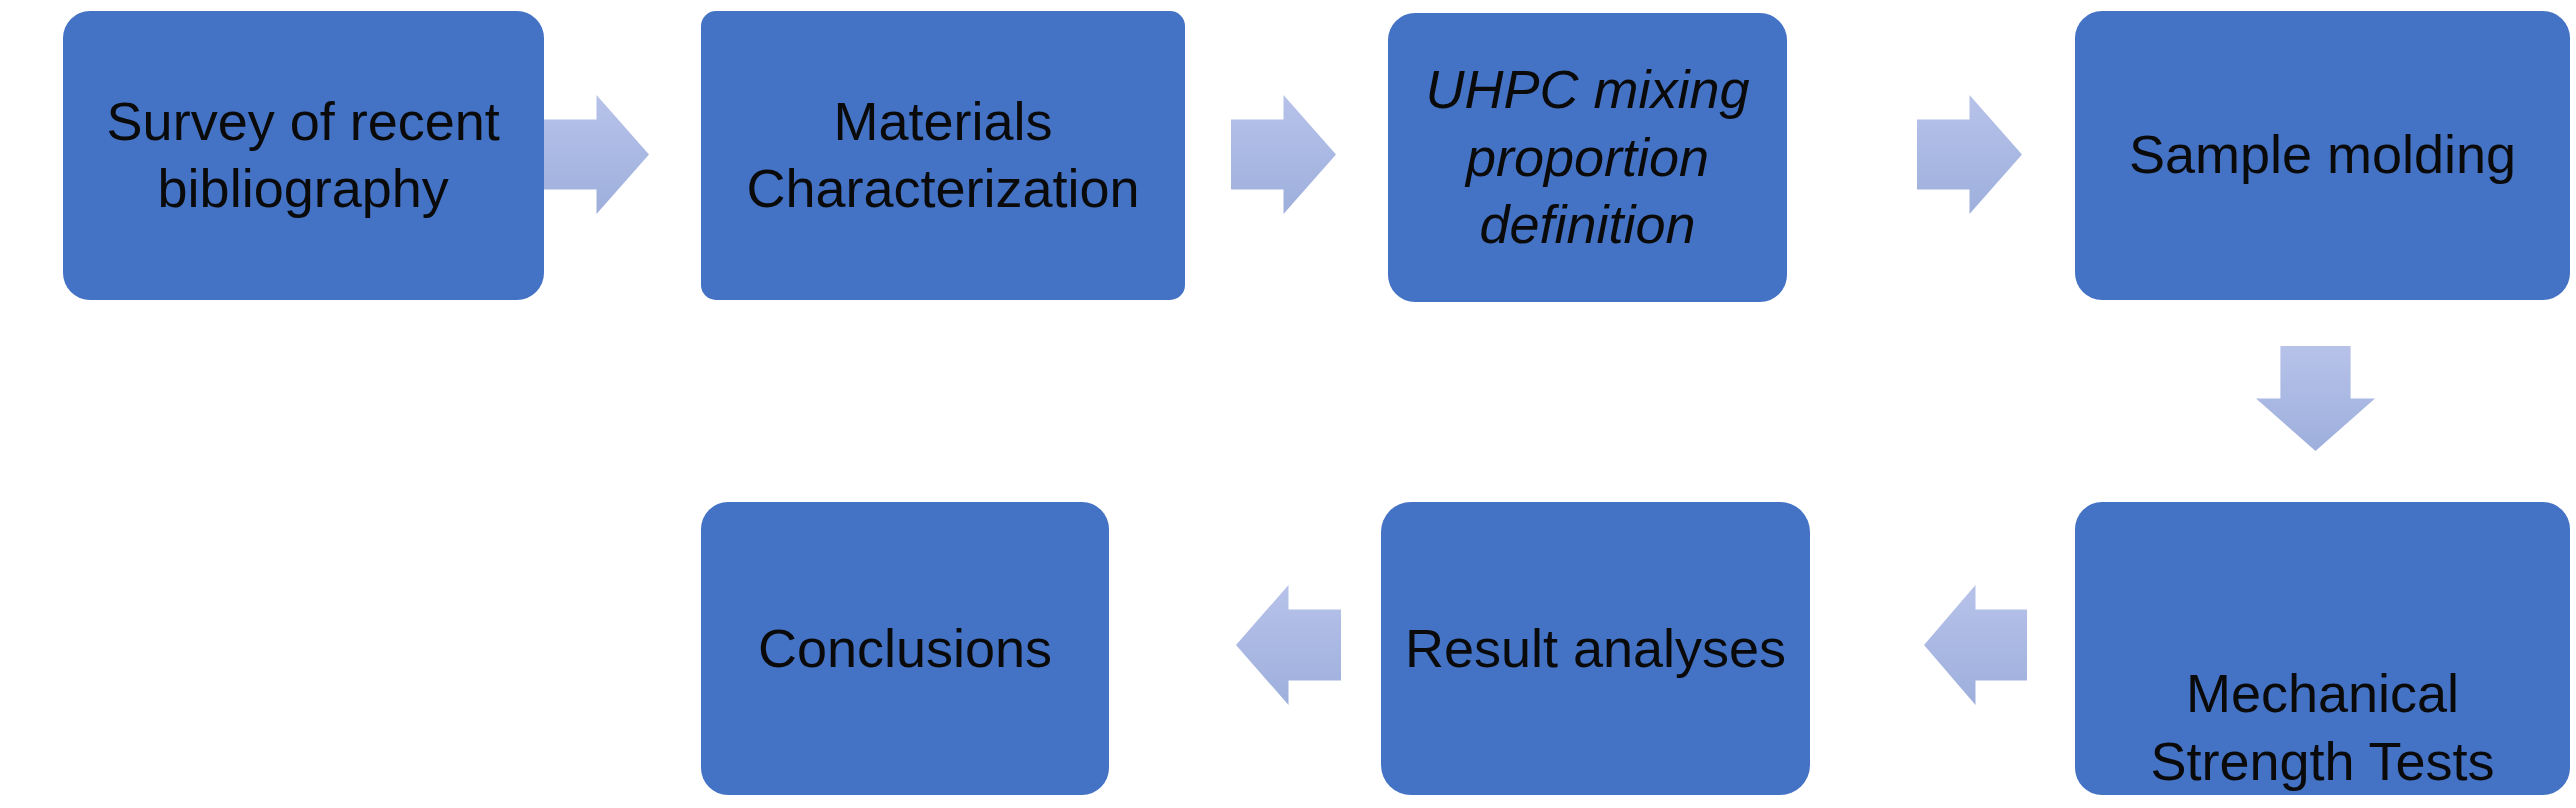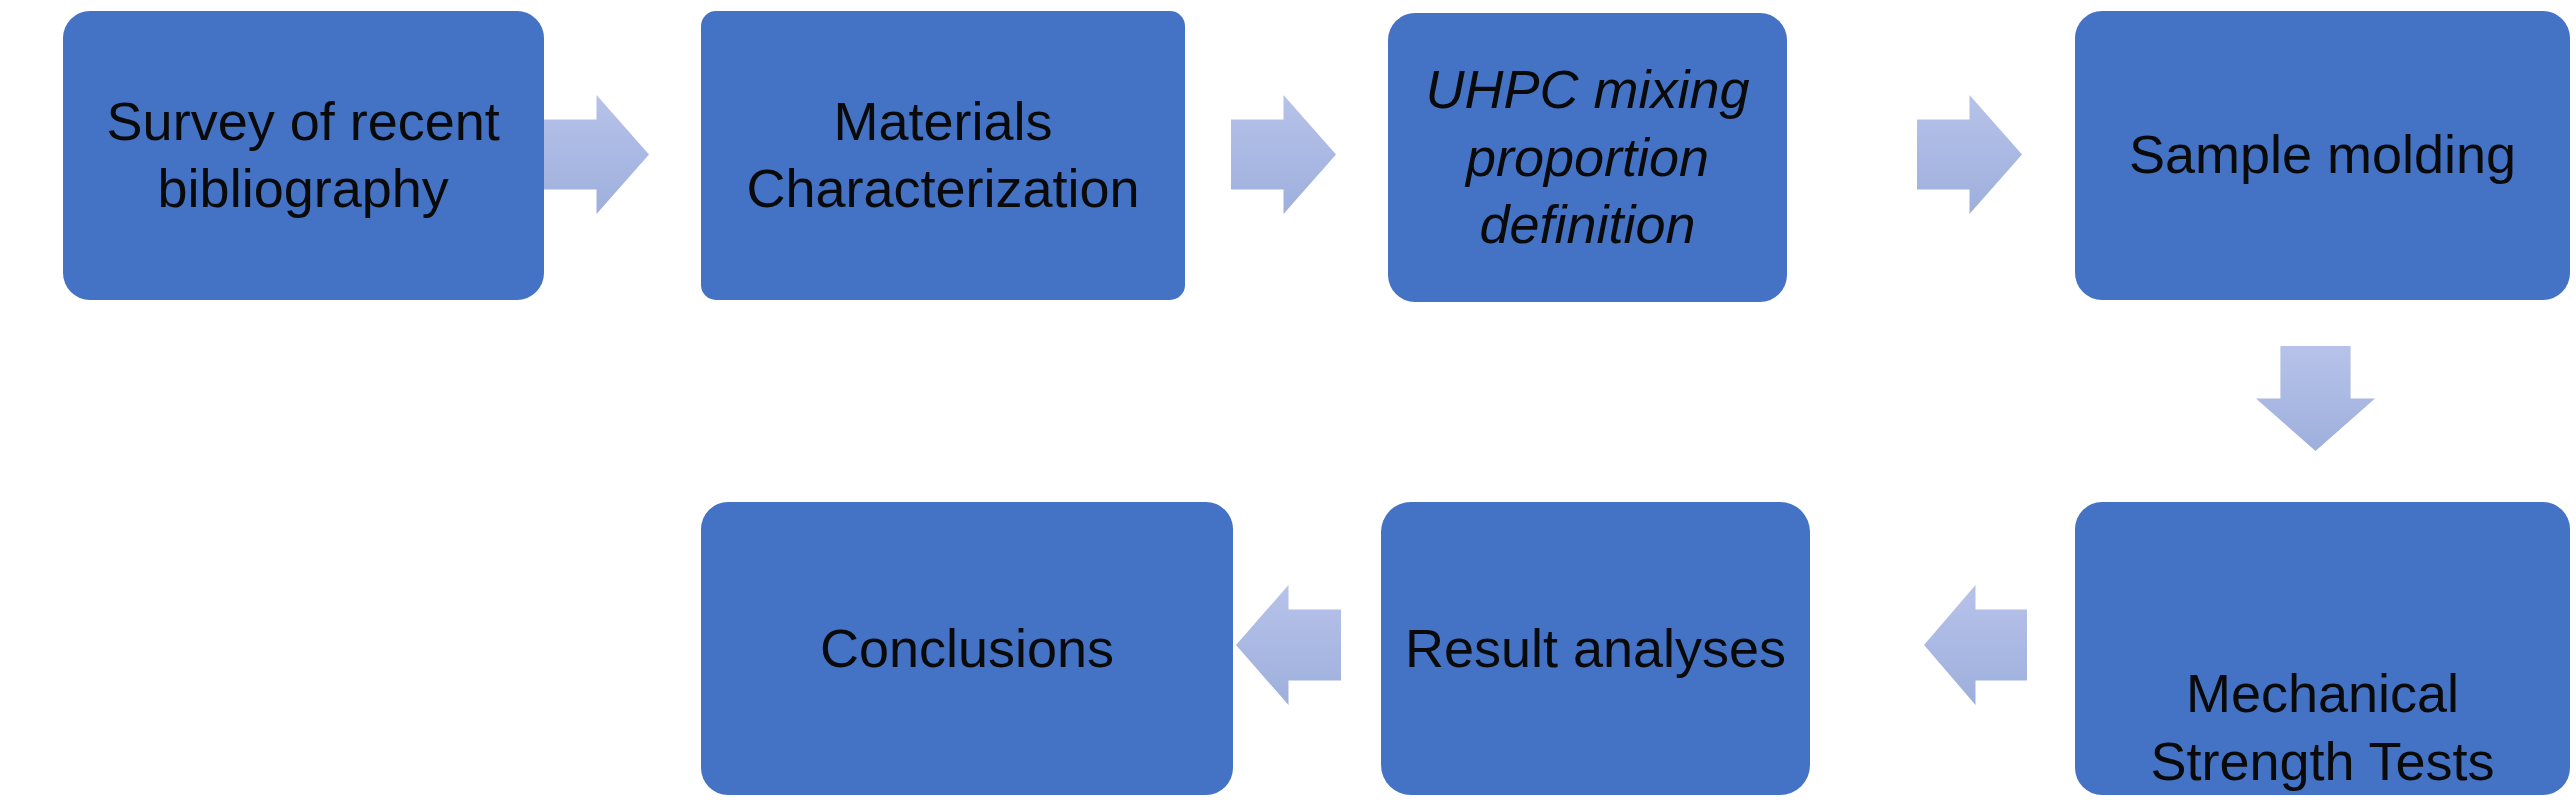--- a/index.html
+++ b/index.html
@@ -86,18 +86,18 @@
   </div>
 
   <div class="arrow left" style="left:1924px; top:585px; width:103px; height:120px;"></div>
 
   <div class="box" style="left:1381px; top:502px; width:429px; height:293px;border-radius:30px;">
     <span>Result analyses</span>
   </div>
 
   <div class="arrow left" style="left:1236px; top:585px; width:105px; height:120px;"></div>
 
-  <div class="box" style="left:701px; top:502px; width:532px; height:293px;">
+  <div class="box" style="left:701px; top:502px; width:408px; height:293px;">
     <span>Conclusions</span>
   </div>
 
 </div>
 
 
 </body></html>

